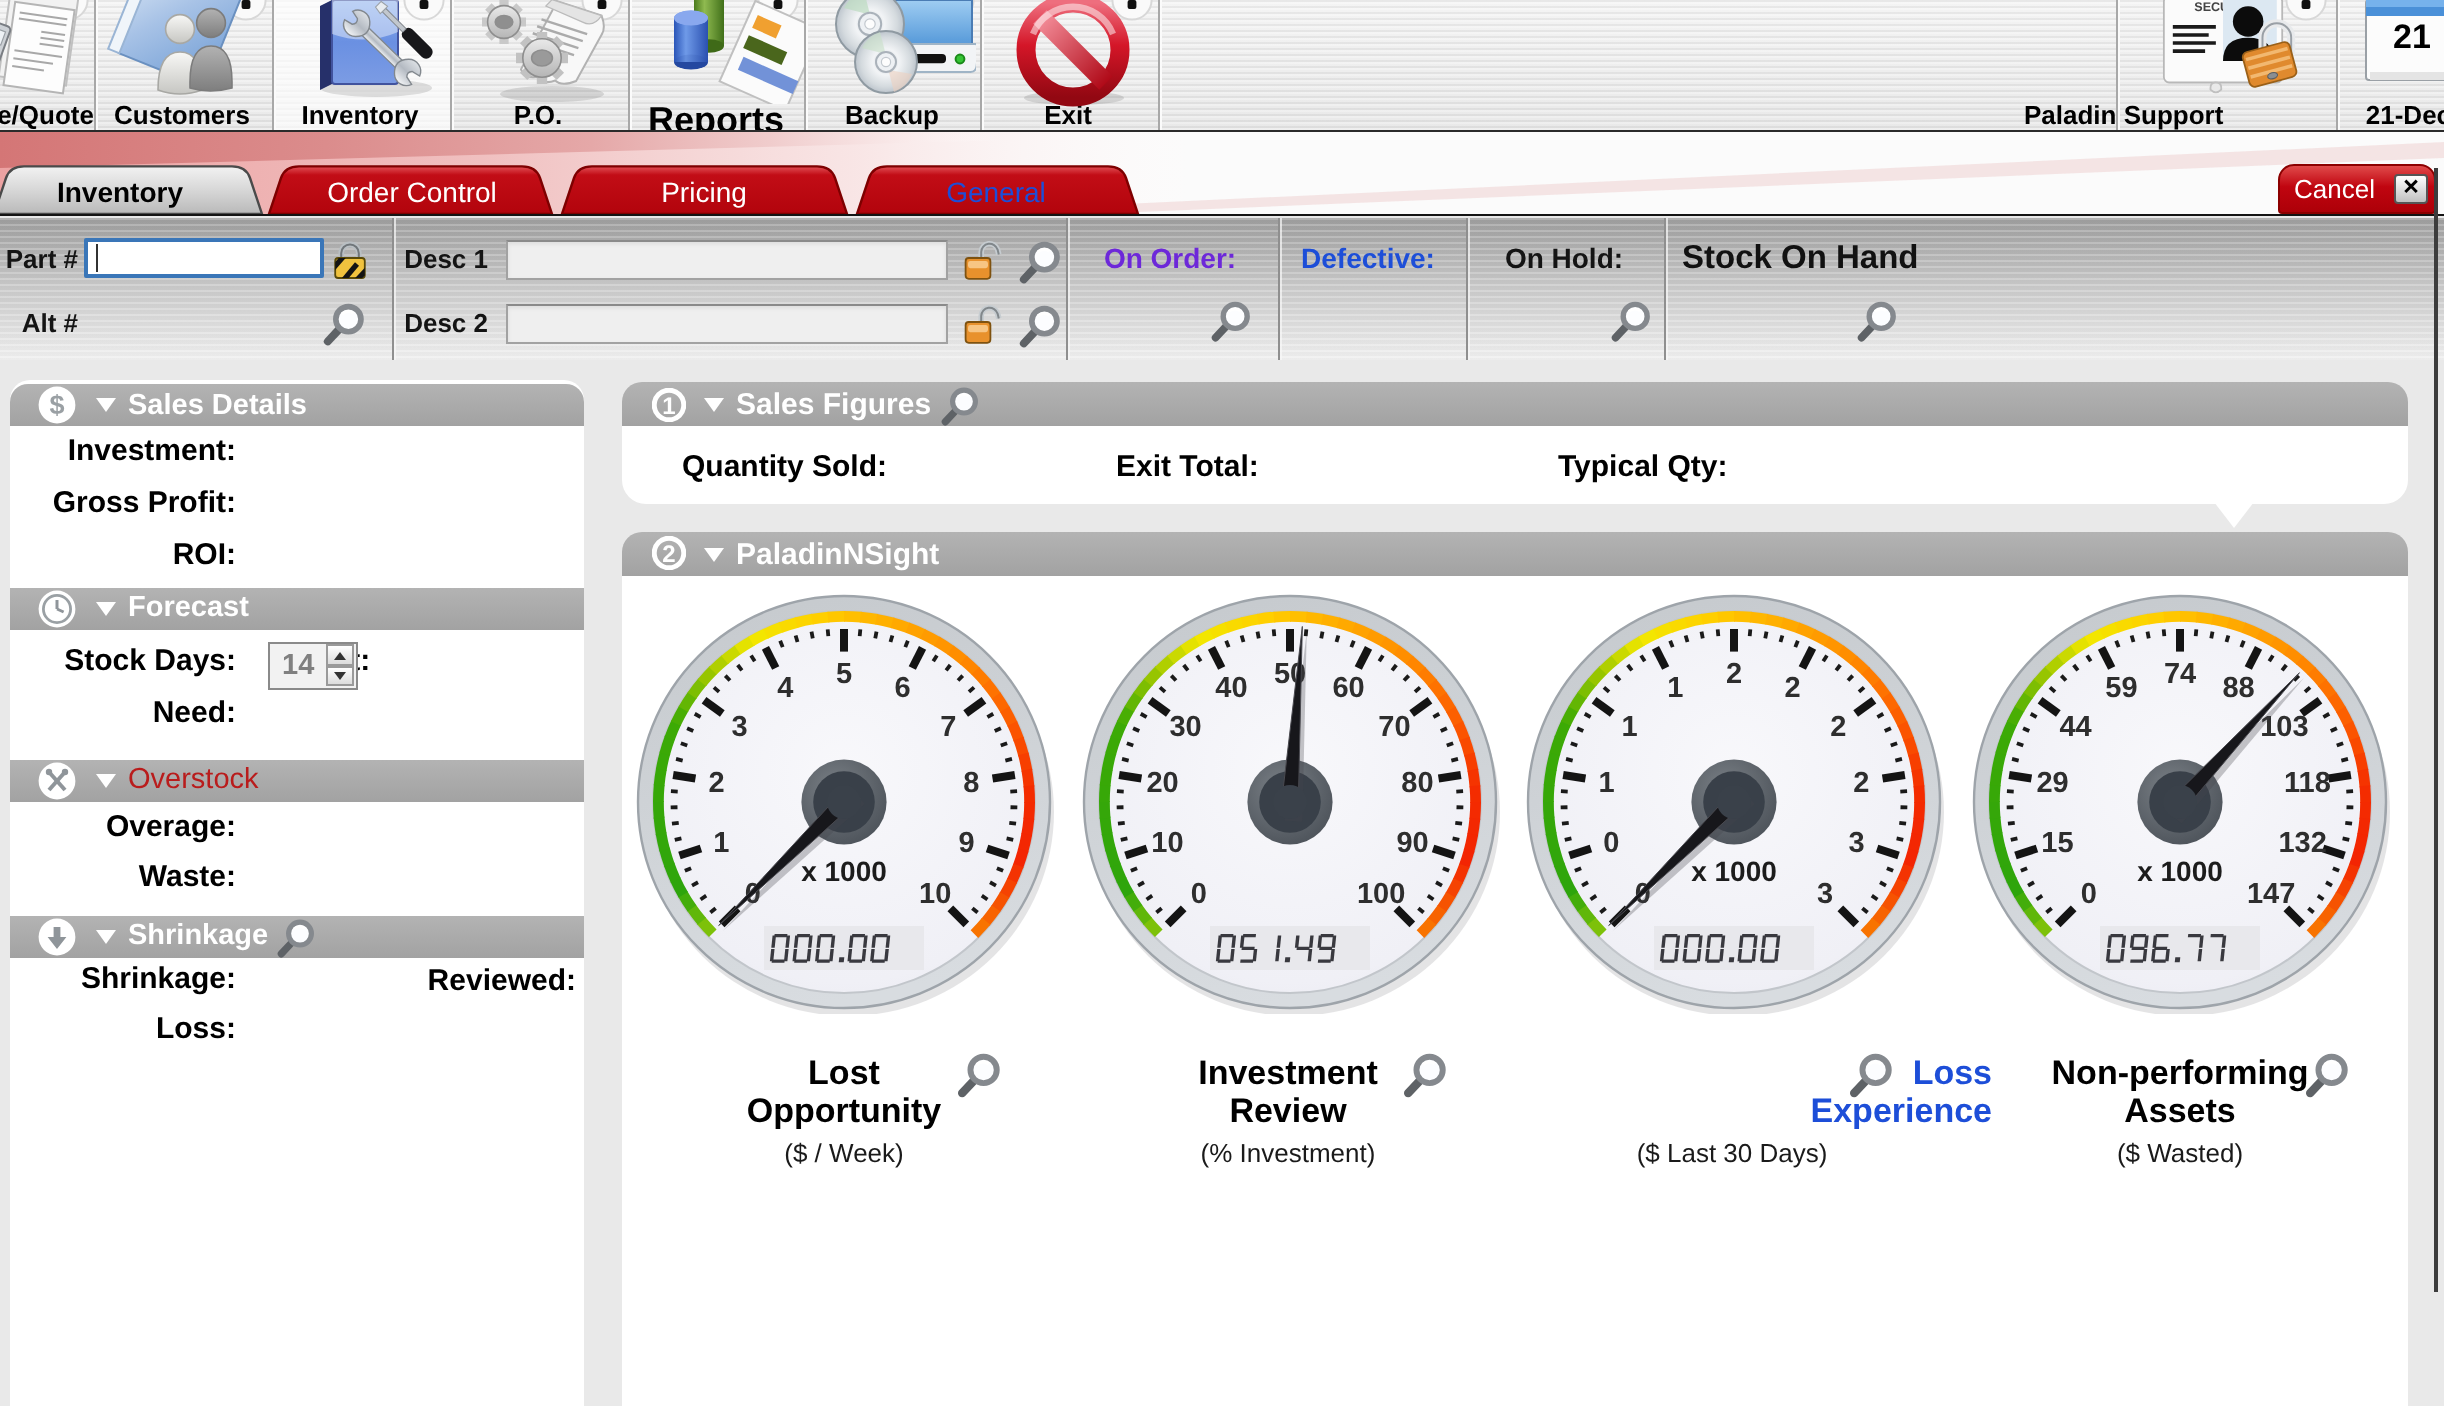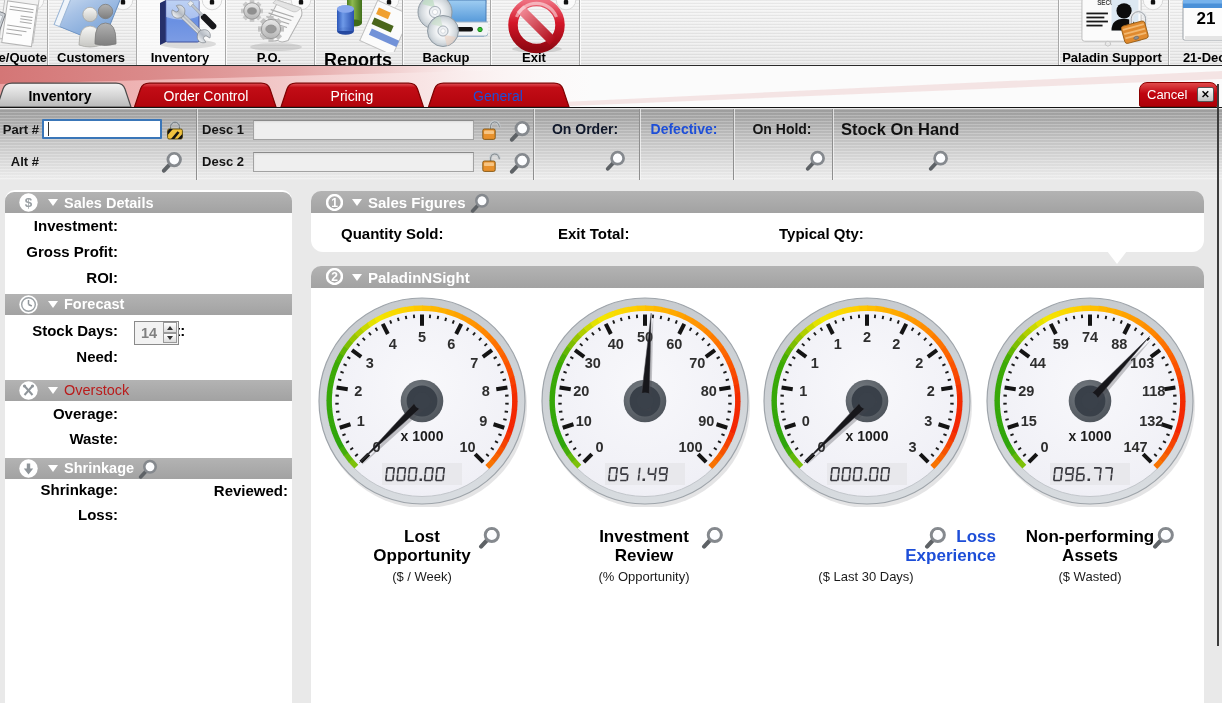--- a/index.html
+++ b/index.html
@@ -28,21 +28,21 @@
     <div class="abs" style="left:1168px;top:0;width:1px;height:64.5px;background:#a8a8a8"></div>
     <div class="abs" style="left:1169px;top:0;width:1px;height:64.5px;background:#fbfbfb"></div>
   </div>
 <div class="abs" style="left:4px;top:50px;width:200px;margin-left:-100px;text-align:center;font-weight:bold;font-size:13px;color:#000">Invoice/Quote</div>
 <div class="abs" style="left:91px;top:50px;width:200px;margin-left:-100px;text-align:center;font-weight:bold;font-size:13px;color:#000">Customers</div>
 <div class="abs" style="left:180px;top:50px;width:200px;margin-left:-100px;text-align:center;font-weight:bold;font-size:13px;color:#000">Inventory</div>
 <div class="abs" style="left:269px;top:50px;width:200px;margin-left:-100px;text-align:center;font-weight:bold;font-size:13px;color:#000">P.O.</div>
 <div class="abs" style="left:358px;top:50px;width:200px;margin-left:-100px;text-align:center;font-weight:bold;font-size:18px;color:#000">Reports</div>
 <div class="abs" style="left:446px;top:50px;width:200px;margin-left:-100px;text-align:center;font-weight:bold;font-size:13px;color:#000">Backup</div>
 <div class="abs" style="left:534px;top:50px;width:200px;margin-left:-100px;text-align:center;font-weight:bold;font-size:13px;color:#000">Exit</div>
-<div class="abs" style="left:1112px;top:50px;width:200px;margin-left:-100px;text-align:center;font-weight:bold;font-size:13px;color:#000">Paladin Support</div>
+<div class="abs" style="left:1112px;top:50px;width:200px;margin-left:-100px;font-weight:bold;font-size:13px;color:#000">Paladin Support</div>
 <div class="abs" style="left:1210px;top:50px;width:200px;margin-left:-100px;text-align:center;font-weight:bold;font-size:13px;color:#000">21-Dec-2</div>
 <svg class="abs" style="left:21px;top:0" width="26" height="12" viewBox="0 0 26 12">
     <circle cx="13" cy="0" r="9.8" fill="#fafafa" stroke="#d8d8d8" stroke-width="1"></circle>
     <rect x="10.8" y="0" width="4.4" height="4.5" rx="1" fill="#111"></rect>
   </svg>
 <svg class="abs" style="left:110px;top:0" width="26" height="12" viewBox="0 0 26 12">
     <circle cx="13" cy="0" r="9.8" fill="#fafafa" stroke="#d8d8d8" stroke-width="1"></circle>
     <rect x="10.8" y="0" width="4.4" height="4.5" rx="1" fill="#111"></rect>
   </svg>
 <svg class="abs" style="left:199px;top:0" width="26" height="12" viewBox="0 0 26 12">
@@ -408,21 +408,21 @@
     <path d="M9.6 9.5 V6 A4.2 4.2 0 0 1 17.8 4.8 L18.4 7.2" fill="none" stroke="#c6ccd0" stroke-width="2.8"></path>
     <path d="M9.6 9.5 V6 A4.2 4.2 0 0 1 17.8 4.8 L18.4 7.2" fill="none" stroke="#81878b" stroke-width="1"></path>
     <rect x="1.8" y="9" width="12.4" height="10.4" rx="1.6" fill="#e8912c" stroke="#7e5210" stroke-width="0.9"></rect>
     <rect x="3" y="10.5" width="10" height="3.6" rx="1.2" fill="#f8c888" opacity="0.95"></rect>
   </svg>
 <svg style="position:absolute;left:509.0px;top:151.5px" width="22" height="22" viewBox="0 0 21 21">
     <line x1="2.8" y1="18.8" x2="8.4" y2="12.8" stroke="#5e6266" stroke-width="3.8" stroke-linecap="round"></line>
     <circle cx="12.6" cy="8.2" r="6" fill="#fcfdff" stroke="#85898e" stroke-width="2.7"></circle>
     <path d="M9.5 5.8 A4.2 4.2 0 0 1 15 5.4" fill="none" stroke="#ffffff" stroke-width="1.4"></path>
   </svg>
-<div class="abs" style="left:585px;top:120.9px;width:200px;margin-left:-100px;text-align:center;font-weight:bold;font-size:14px;color:#0f172a;white-space:nowrap">On Order:</div>
+<div class="abs" style="left:585px;top:120.9px;width:200px;margin-left:-100px;text-align:center;font-weight:bold;font-size:14px;color:#6d28d9;white-space:nowrap">On Order:</div>
 <div class="abs" style="left:684px;top:120.9px;width:200px;margin-left:-100px;text-align:center;font-weight:bold;font-size:14px;color:#1d4ed8;white-space:nowrap">Defective:</div>
 <div class="abs" style="left:782px;top:120.9px;width:200px;margin-left:-100px;text-align:center;font-weight:bold;font-size:14px;color:#141414;white-space:nowrap">On Hold:</div>
 <div class="abs" style="left:841px;top:120px;font-weight:bold;font-size:16.5px;color:#111">Stock On Hand</div>
 <svg style="position:absolute;left:605.0px;top:150.0px" width="21" height="21" viewBox="0 0 21 21">
     <line x1="2.8" y1="18.8" x2="8.4" y2="12.8" stroke="#5e6266" stroke-width="3.8" stroke-linecap="round"></line>
     <circle cx="12.6" cy="8.2" r="6" fill="#fcfdff" stroke="#85898e" stroke-width="2.7"></circle>
     <path d="M9.5 5.8 A4.2 4.2 0 0 1 15 5.4" fill="none" stroke="#ffffff" stroke-width="1.4"></path>
   </svg>
 <svg style="position:absolute;left:805.0px;top:150.0px" width="21" height="21" viewBox="0 0 21 21">
     <line x1="2.8" y1="18.8" x2="8.4" y2="12.8" stroke="#5e6266" stroke-width="3.8" stroke-linecap="round"></line>
@@ -1215,21 +1215,21 @@
     <circle r="8.5" fill="#3a414a"></circle>
   </svg>
 <div class="abs" style="left:422px;top:527px;width:260px;margin-left:-130px;text-align:center;font-size:17px;font-weight:bold;color:#000;line-height:19px">Lost<br>Opportunity</div>
 <div class="abs" style="left:422px;top:569px;width:260px;margin-left:-130px;text-align:center;font-size:13px;color:#1a1a1a">($ / Week)</div>
 <svg style="position:absolute;left:478.0px;top:526.0px" width="23" height="23" viewBox="0 0 21 21">
     <line x1="2.8" y1="18.8" x2="8.4" y2="12.8" stroke="#5e6266" stroke-width="3.8" stroke-linecap="round"></line>
     <circle cx="12.6" cy="8.2" r="6" fill="#fcfdff" stroke="#85898e" stroke-width="2.7"></circle>
     <path d="M9.5 5.8 A4.2 4.2 0 0 1 15 5.4" fill="none" stroke="#ffffff" stroke-width="1.4"></path>
   </svg>
 <div class="abs" style="left:644px;top:527px;width:260px;margin-left:-130px;text-align:center;font-size:17px;font-weight:bold;color:#000;line-height:19px">Investment<br>Review</div>
-<div class="abs" style="left:644px;top:569px;width:260px;margin-left:-130px;text-align:center;font-size:13px;color:#1a1a1a">(% Opportunity)</div>
+<div class="abs" style="left:644px;top:569px;width:260px;margin-left:-130px;text-align:center;font-size:13px;color:#1a1a1a">(% Investment)</div>
 <svg style="position:absolute;left:701.0px;top:526.0px" width="23" height="23" viewBox="0 0 21 21">
     <line x1="2.8" y1="18.8" x2="8.4" y2="12.8" stroke="#5e6266" stroke-width="3.8" stroke-linecap="round"></line>
     <circle cx="12.6" cy="8.2" r="6" fill="#fcfdff" stroke="#85898e" stroke-width="2.7"></circle>
     <path d="M9.5 5.8 A4.2 4.2 0 0 1 15 5.4" fill="none" stroke="#ffffff" stroke-width="1.4"></path>
   </svg>
 <div class="abs" style="left:866px;top:527px;width:260px;margin-left:-130px;text-align:right;font-size:17px;font-weight:bold;color:#1d4ed8;line-height:19px">Loss<br>Experience</div>
 <div class="abs" style="left:866px;top:569px;width:260px;margin-left:-130px;text-align:center;font-size:13px;color:#1a1a1a">($ Last 30 Days)</div>
 <svg style="position:absolute;left:924.0px;top:526.0px" width="23" height="23" viewBox="0 0 21 21">
     <line x1="2.8" y1="18.8" x2="8.4" y2="12.8" stroke="#5e6266" stroke-width="3.8" stroke-linecap="round"></line>
     <circle cx="12.6" cy="8.2" r="6" fill="#fcfdff" stroke="#85898e" stroke-width="2.7"></circle>

